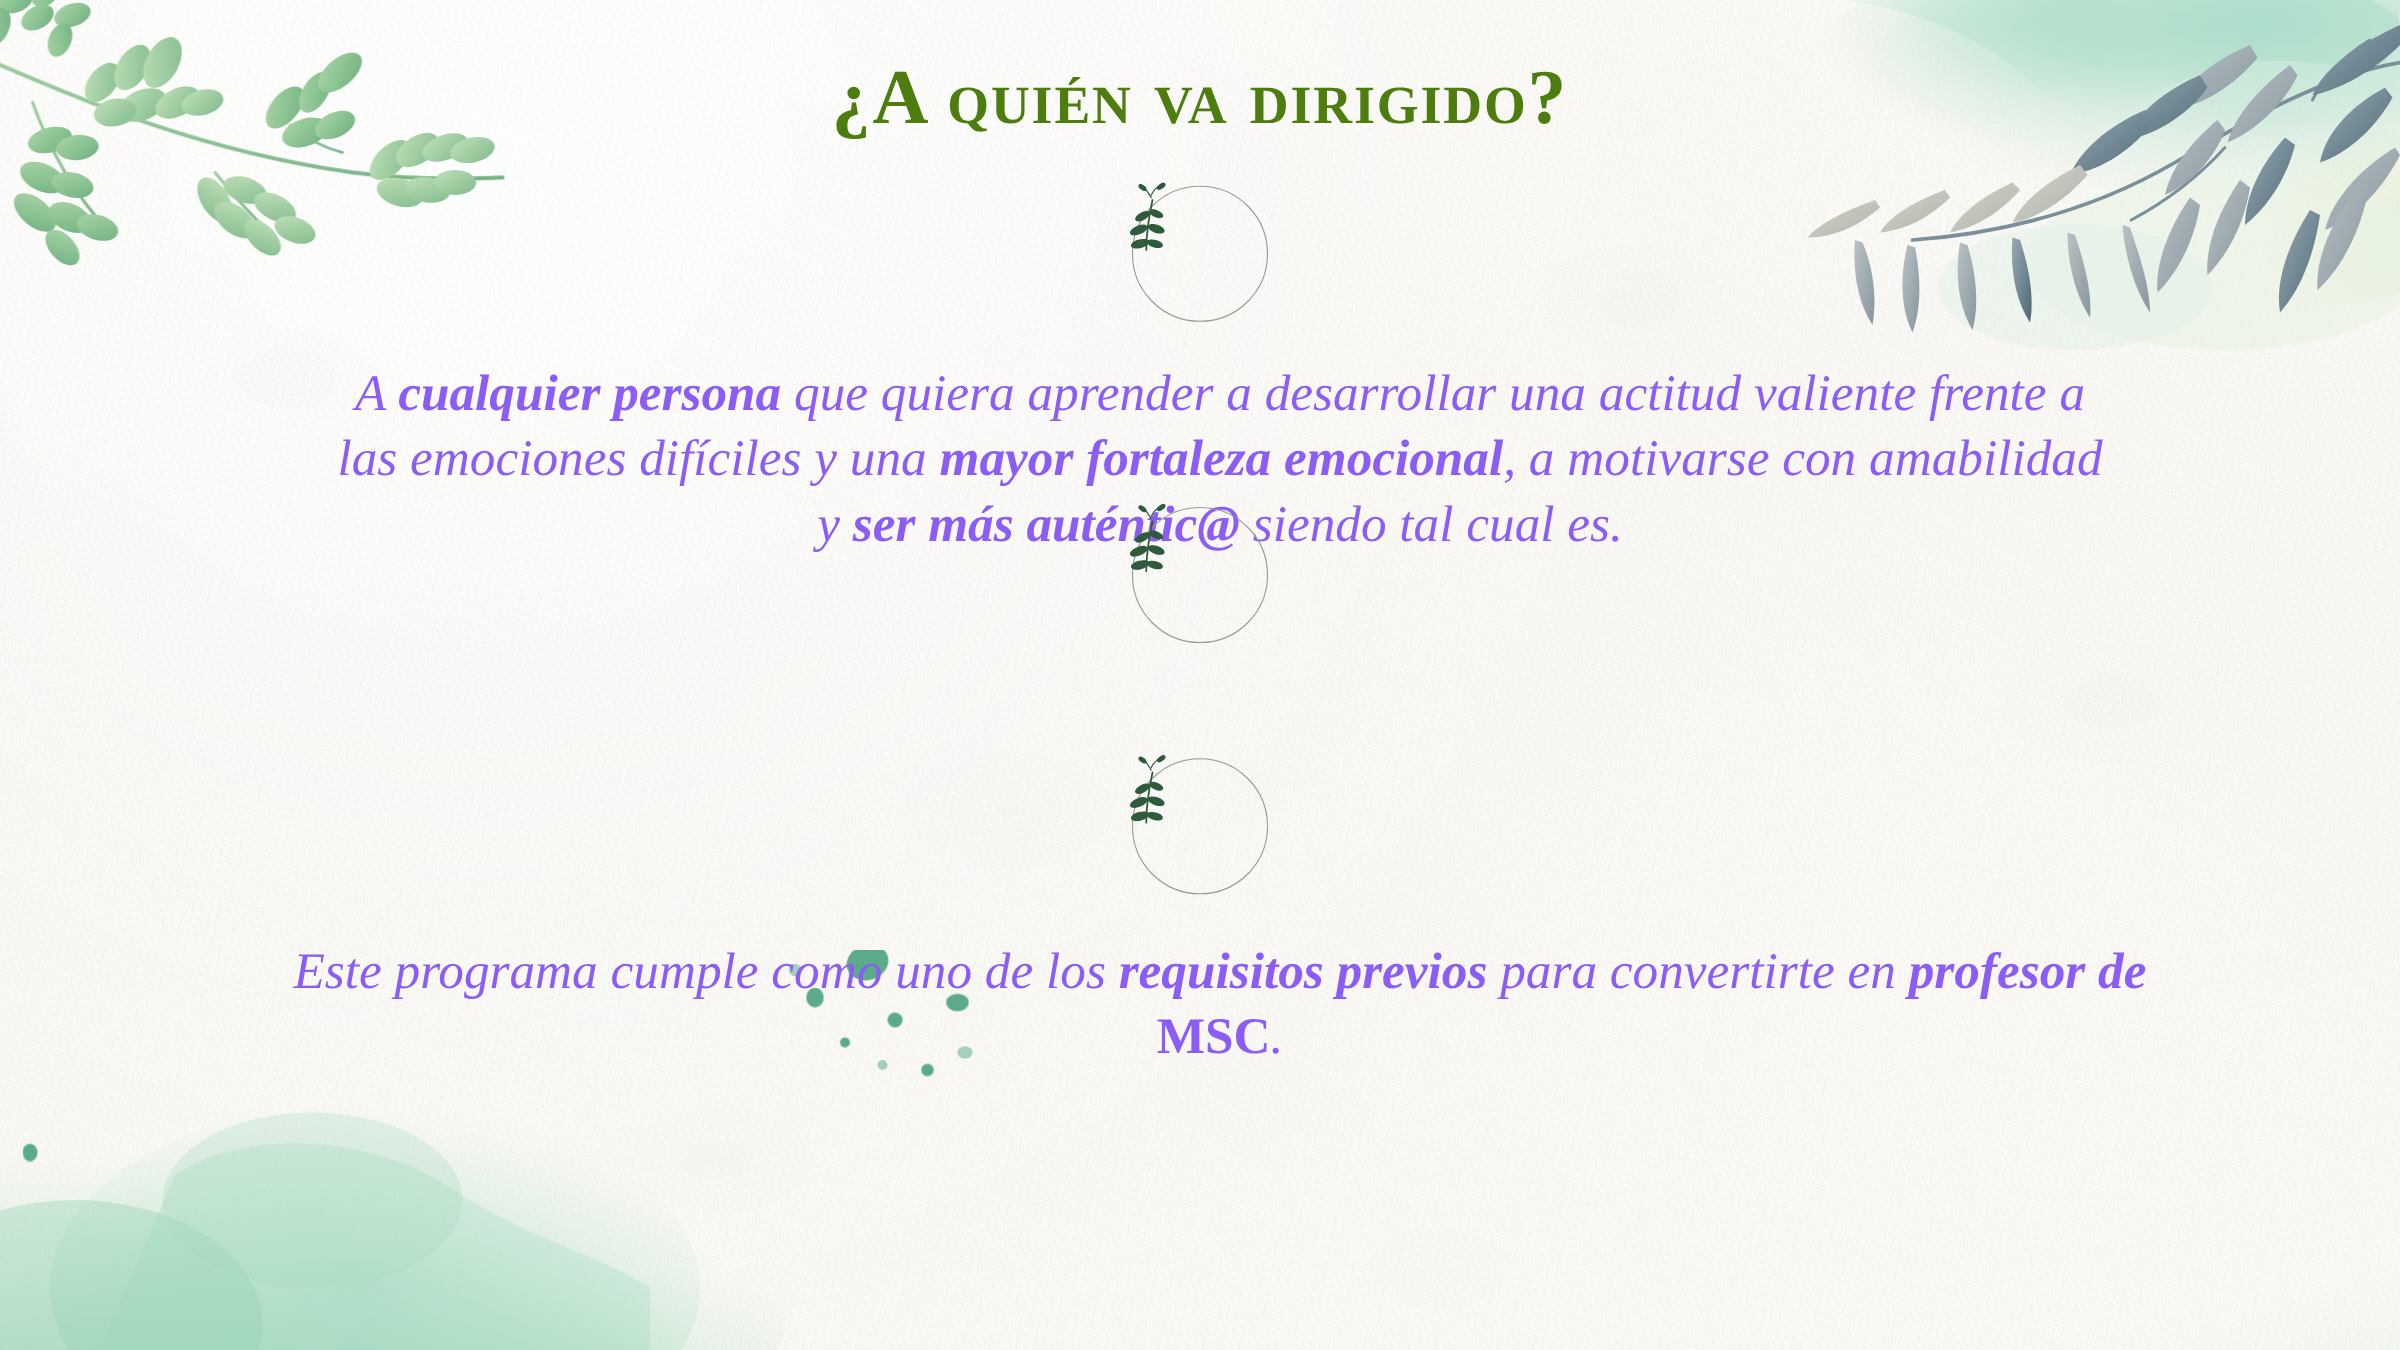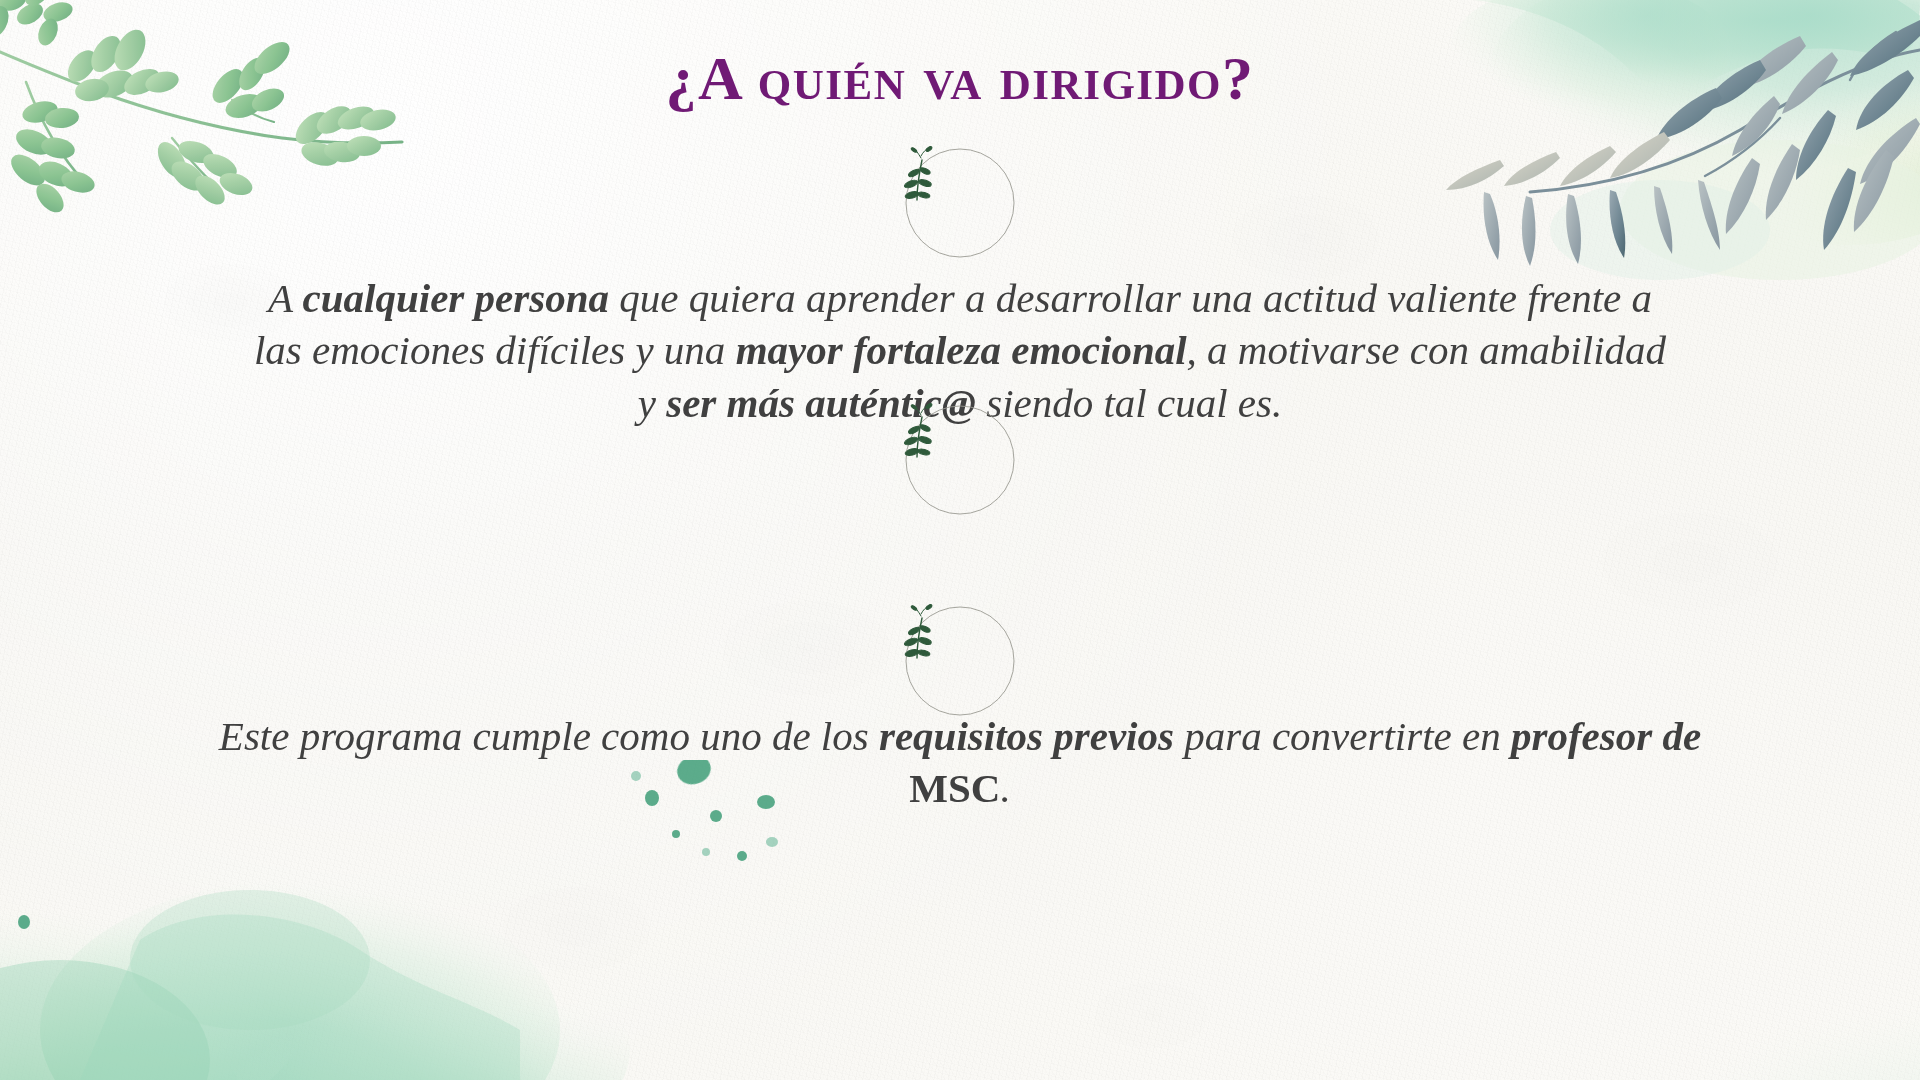--- a/index.html
+++ b/index.html
@@ -96,21 +96,21 @@
     top: 46px;
     left: 0;
     width: 100%;
     text-align: center;
     font-family: "Liberation Serif", serif;
     font-size: 62px;
     line-height: 1.05;
     font-weight: 600;
     font-variant: small-caps;
     letter-spacing: 1.5px;
-    color: #701a75;
+    color: #4d7c0f;
     margin: 0;
   }
 
   .divider {
     position: absolute;
     left: 50%;
     transform: translateX(-50%);
     width: 126px;
     height: 126px;
   }
@@ -122,33 +122,33 @@
   .para {
     position: absolute;
     left: 50%;
     transform: translateX(-50%);
     width: 1480px;
     text-align: center;
     font-family: "Liberation Serif", serif;
     font-style: italic;
     font-size: 41px;
     line-height: 1.28;
-    color: #404040;
-    margin: 0;
+    color: #8b5cf6;
+    margin: 16px;
   }
   .para b {
     font-weight: 700;
     font-style: italic;
   }
   .para .upright {
     font-style: normal;
   }
   .para-1 { top: 272px; width: 1420px; }
   .para-2 { top: 530px; }
-  .para-3 { top: 710px; width: 1560px; }
+  .para-3 { top: 734px; width: 1560px; }
 </style>
 </head>
 <body>
 
 <div class="slide">
 
   <div class="paper-base"></div>
   <div class="paper-grain"></div>
   <div class="paper-mottle"></div>
 

